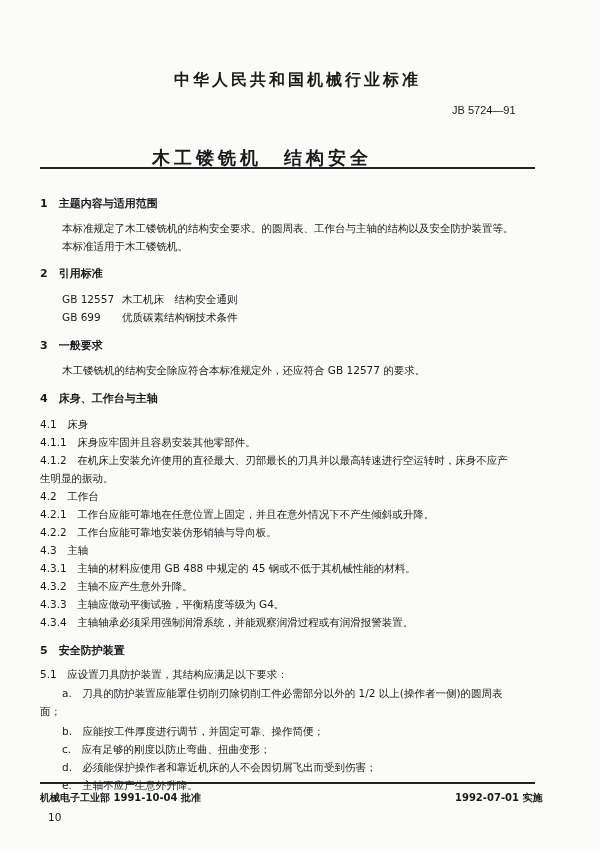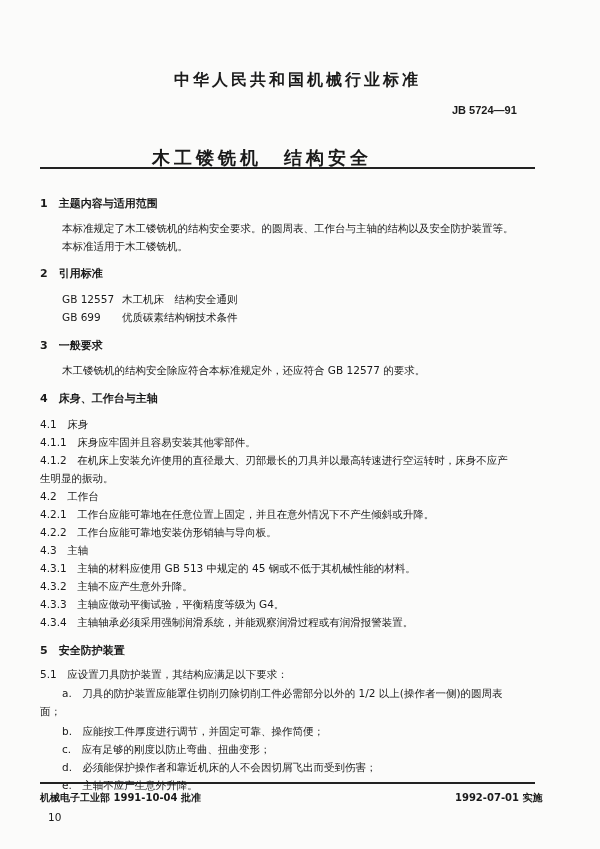--- a/index.html
+++ b/index.html
@@ -2,21 +2,21 @@
 <html><head>
 <meta charset="utf-8">
 <style>
   html, body { margin: 0; padding: 0; }
   body {
     width: 600px; height: 849px; background: #fbfbfa; position: relative; overflow: hidden;
     font-family: "DejaVu Sans", "Liberation Sans", sans-serif; color: #1a1a1a;
   }
   .abs { position: absolute; white-space: nowrap; }
   .std-title { left: 130px; top: 70px; font-size: 16px; font-weight: bold; letter-spacing: 3px; margin-left: 44px; }
-  .std-code { left: 452px; top: 104px; font-size: 11px; font-weight: bold; font-family: "Liberation Sans Narrow", "Liberation Sans", sans-serif; }
+  .std-code { left: 452px; top: 104px; font-size: 11px; font-weight: normal; font-family: "Liberation Sans Narrow", "Liberation Sans", sans-serif; }
   .doc-title { left: 152px; top: 118px; font-size: 18px; font-weight: bold; letter-spacing: 4px; margin-top: 28px; }
   .hr { position: absolute; height: 1.5px; background: #222; }
   .sec { font-size: 11px; font-weight: bold; }
   .body { font-size: 10.5px; }
   .sub { font-size: 10.5px; }
   .footer { font-size: 10px; font-weight: bold; }
 </style>
 </head>
 <body>
 
@@ -40,21 +40,21 @@
 
 <div class="abs sec" style="left:40px; top:391px;">4　床身、工作台与主轴</div>
 <div class="abs sub" style="left:40px; top:418px;">4.1　床身</div>
 <div class="abs sub" style="left:40px; top:436px;">4.1.1　床身应牢固并且容易安装其他零部件。</div>
 <div class="abs sub" style="left:40px; top:454px;">4.1.2　在机床上安装允许使用的直径最大、刃部最长的刀具并以最高转速进行空运转时，床身不应产</div>
 <div class="abs sub" style="left:40px; top:472px;">生明显的振动。</div>
 <div class="abs sub" style="left:40px; top:490px;">4.2　工作台</div>
 <div class="abs sub" style="left:40px; top:508px;">4.2.1　工作台应能可靠地在任意位置上固定，并且在意外情况下不产生倾斜或升降。</div>
 <div class="abs sub" style="left:40px; top:526px;">4.2.2　工作台应能可靠地安装仿形销轴与导向板。</div>
 <div class="abs sub" style="left:40px; top:544px;">4.3　主轴</div>
-<div class="abs sub" style="left:40px; top:562px;">4.3.1　主轴的材料应使用 GB 513 中规定的 45 钢或不低于其机械性能的材料。</div>
+<div class="abs sub" style="left:40px; top:562px;">4.3.1　主轴的材料应使用 GB 488 中规定的 45 钢或不低于其机械性能的材料。</div>
 <div class="abs sub" style="left:40px; top:580px;">4.3.2　主轴不应产生意外升降。</div>
 <div class="abs sub" style="left:40px; top:598px;">4.3.3　主轴应做动平衡试验，平衡精度等级为 G4。</div>
 <div class="abs sub" style="left:40px; top:616px;">4.3.4　主轴轴承必须采用强制润滑系统，并能观察润滑过程或有润滑报警装置。</div>
 
 <div class="abs sec" style="left:40px; top:643px;">5　安全防护装置</div>
 <div class="abs sub" style="left:40px; top:668px;">5.1　应设置刀具防护装置，其结构应满足以下要求：</div>
 <div class="abs sub" style="left:62px; top:687px;">a.　刀具的防护装置应能罩住切削刃除切削工件必需部分以外的 1/2 以上(操作者一侧)的圆周表</div>
 <div class="abs sub" style="left:40px; top:705px;">面；</div>
 <div class="abs sub" style="left:62px; top:725px;">b.　应能按工件厚度进行调节，并固定可靠、操作简便；</div>
 <div class="abs sub" style="left:62px; top:743px;">c.　应有足够的刚度以防止弯曲、扭曲变形；</div>

